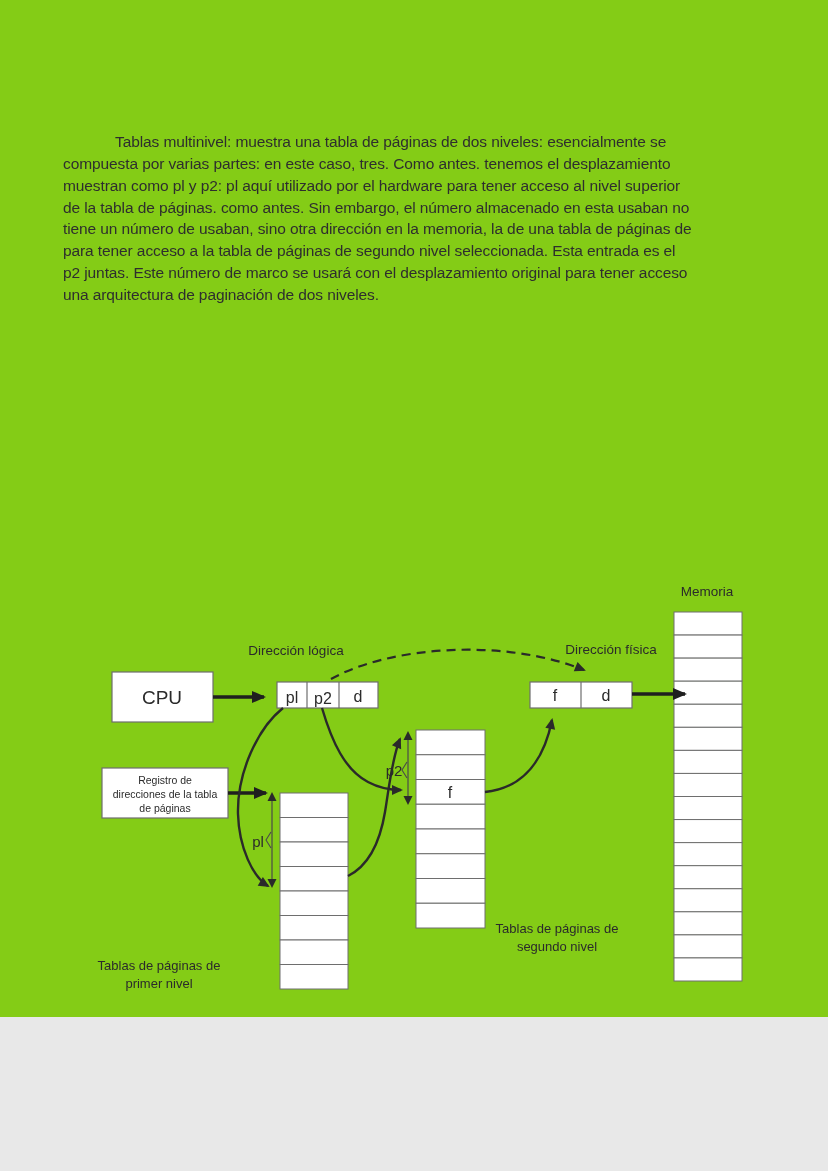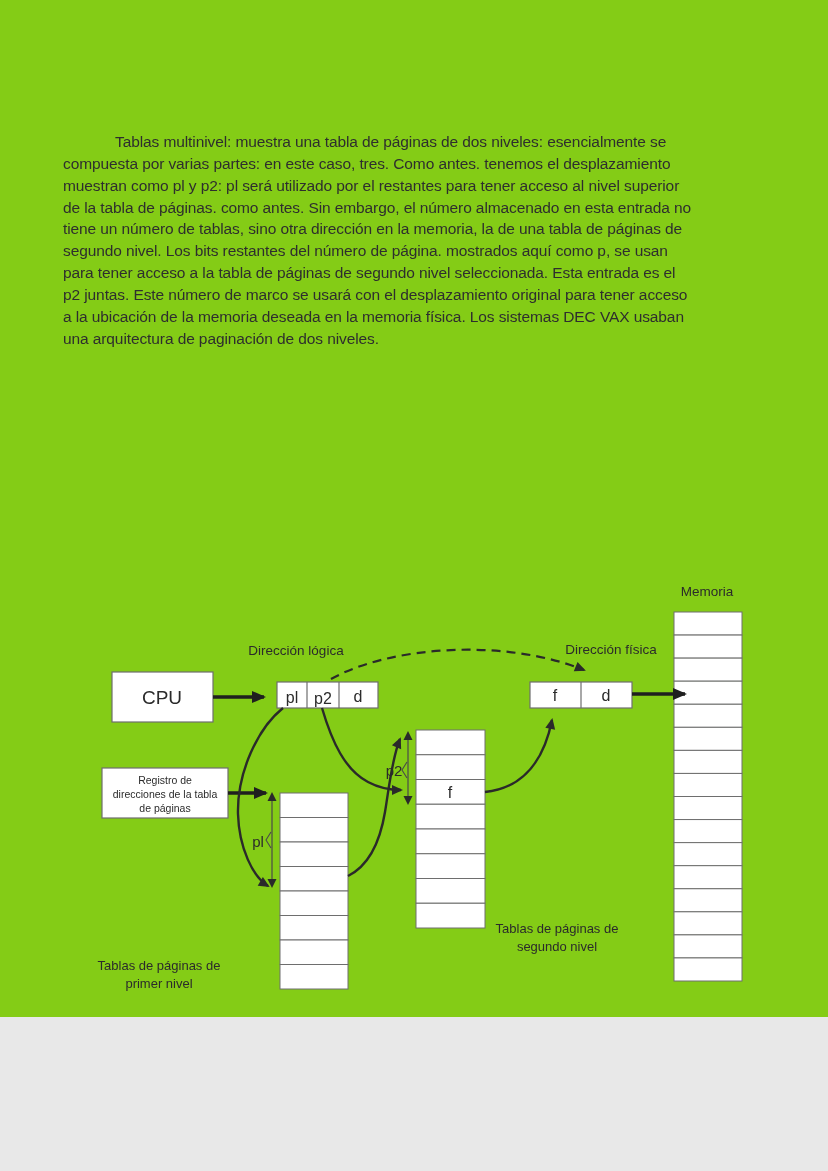--- a/index.html
+++ b/index.html
@@ -36,27 +36,25 @@
   .off{font-size:15px;}
 </style>
 </head>
 <body>
 
 <div class="page">
 
   <div class="paragraph">
       <div class="pline first">Tablas multinivel: muestra una tabla de páginas de dos niveles: esencialmente se</div>
       <div class="pline">compuesta por varias partes: en este caso, tres. Como antes. tenemos el desplazamiento</div>
-      <div class="pline">muestran como pl y p2: pl será utilizado por el restantes para tener acceso al nivel superior</div>
-      <div class="pline">de la tabla de páginas. como antes. Sin embargo, el número almacenado en esta entrada no</div>
-      <div class="pline">tiene un número de tablas, sino otra dirección en la memoria, la de una tabla de páginas de</div>
-      <div class="pline">segundo nivel. Los bits restantes del número de página. mostrados aquí como p, se usan</div>
+      <div class="pline">muestran como pl y p2: pl aquí utilizado por el hardware para tener acceso al nivel superior</div>
+      <div class="pline">de la tabla de páginas. como antes. Sin embargo, el número almacenado en esta usaban no</div>
+      <div class="pline">tiene un número de usaban, sino otra dirección en la memoria, la de una tabla de páginas de</div>
       <div class="pline">para tener acceso a la tabla de páginas de segundo nivel seleccionada. Esta entrada es el</div>
       <div class="pline">p2 juntas. Este número de marco se usará con el desplazamiento original para tener acceso</div>
-      <div class="pline">a la ubicación de la memoria deseada en la memoria física. Los sistemas DEC VAX usaban</div>
       <div class="pline">una arquitectura de paginación de dos niveles.</div>
     </div>
 
   <svg width="828" height="1171" viewBox="0 0 828 1171">
     <defs>
       <marker id="mBig" markerUnits="userSpaceOnUse" markerWidth="18" markerHeight="16" refX="13" refY="7" orient="auto">
         <path d="M1,1 L15,7 L1,13 z" fill="#1f1f1f"></path>
       </marker>
       <marker id="mMed" markerUnits="userSpaceOnUse" markerWidth="16" markerHeight="14" refX="10" refY="6" orient="auto">
         <path d="M1,1 L12,6 L1,11 z" fill="#2a2a2a"></path>

